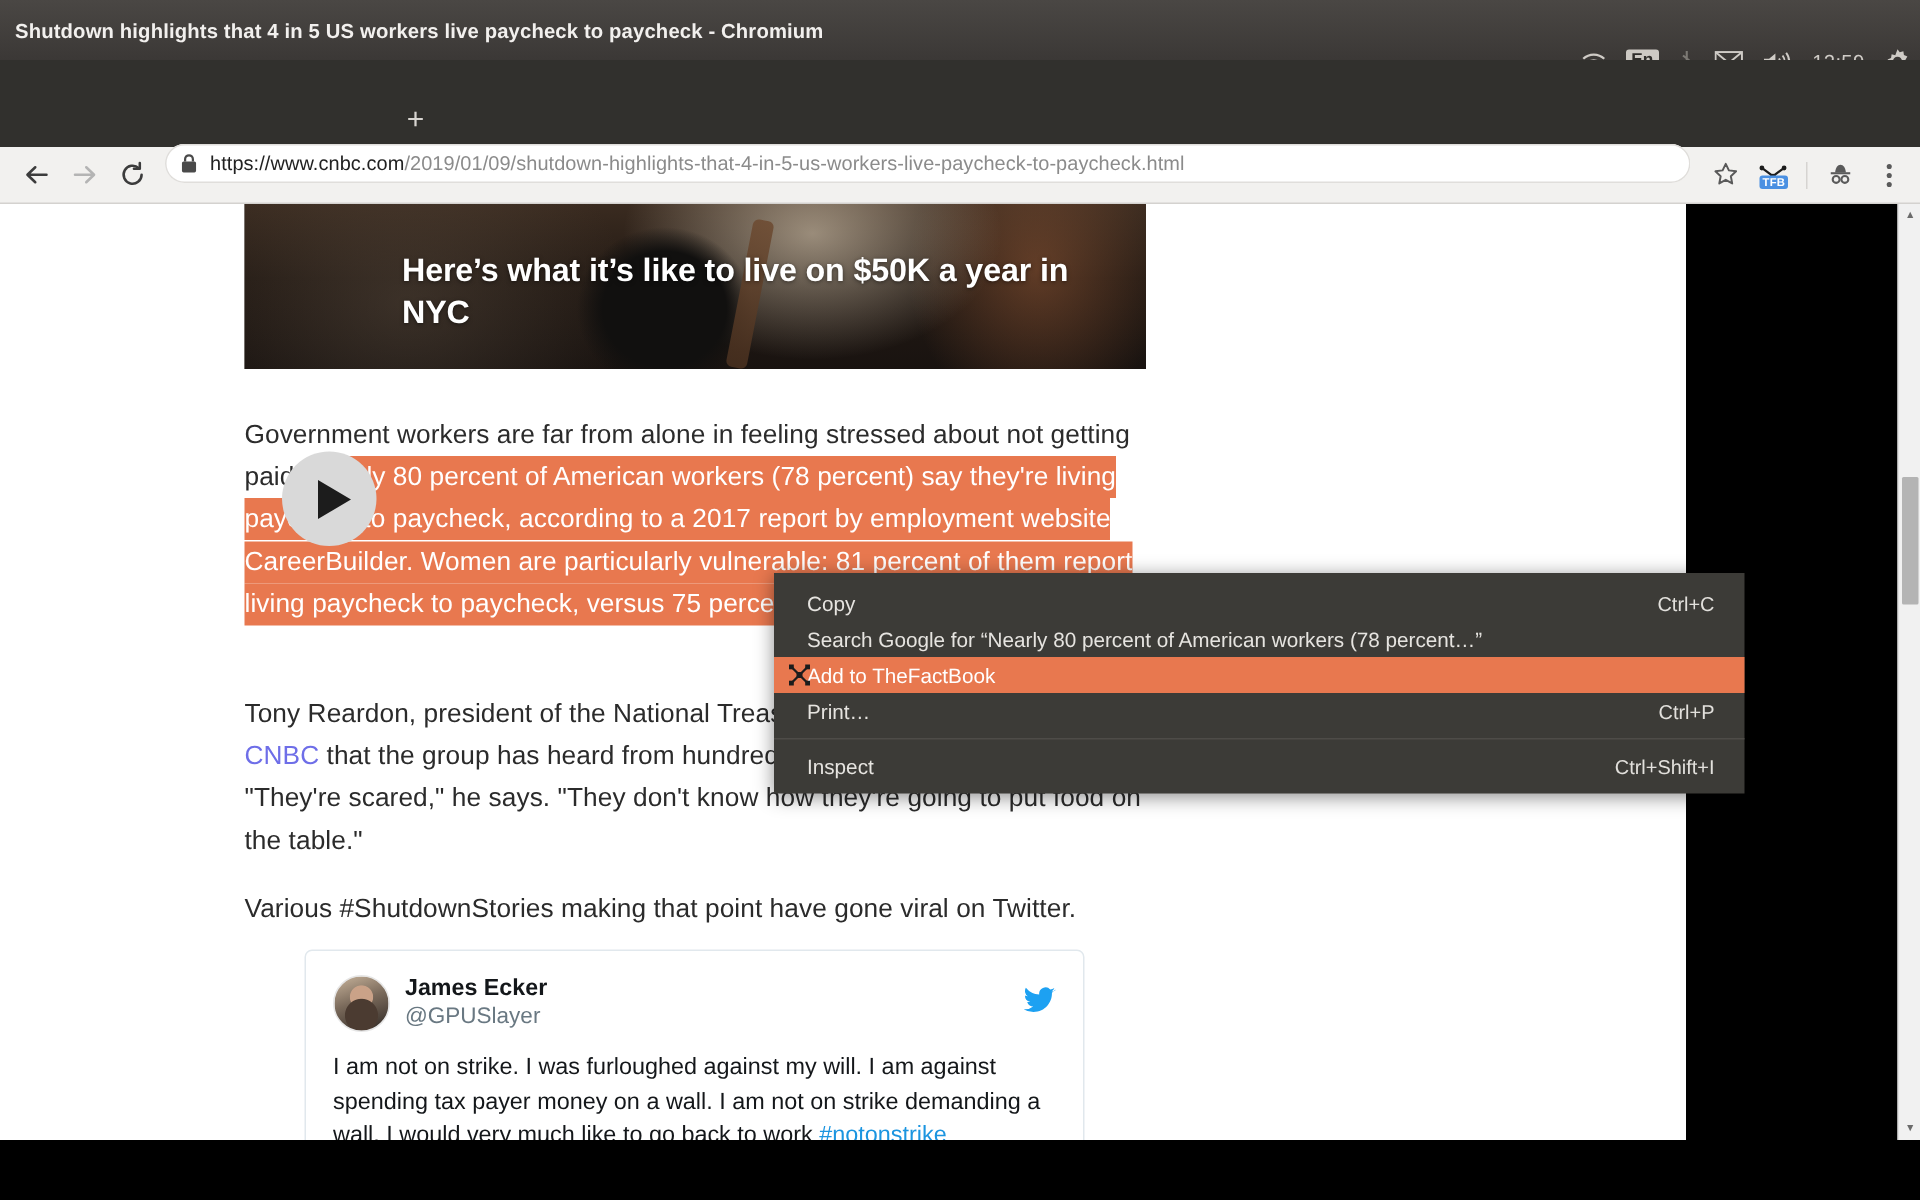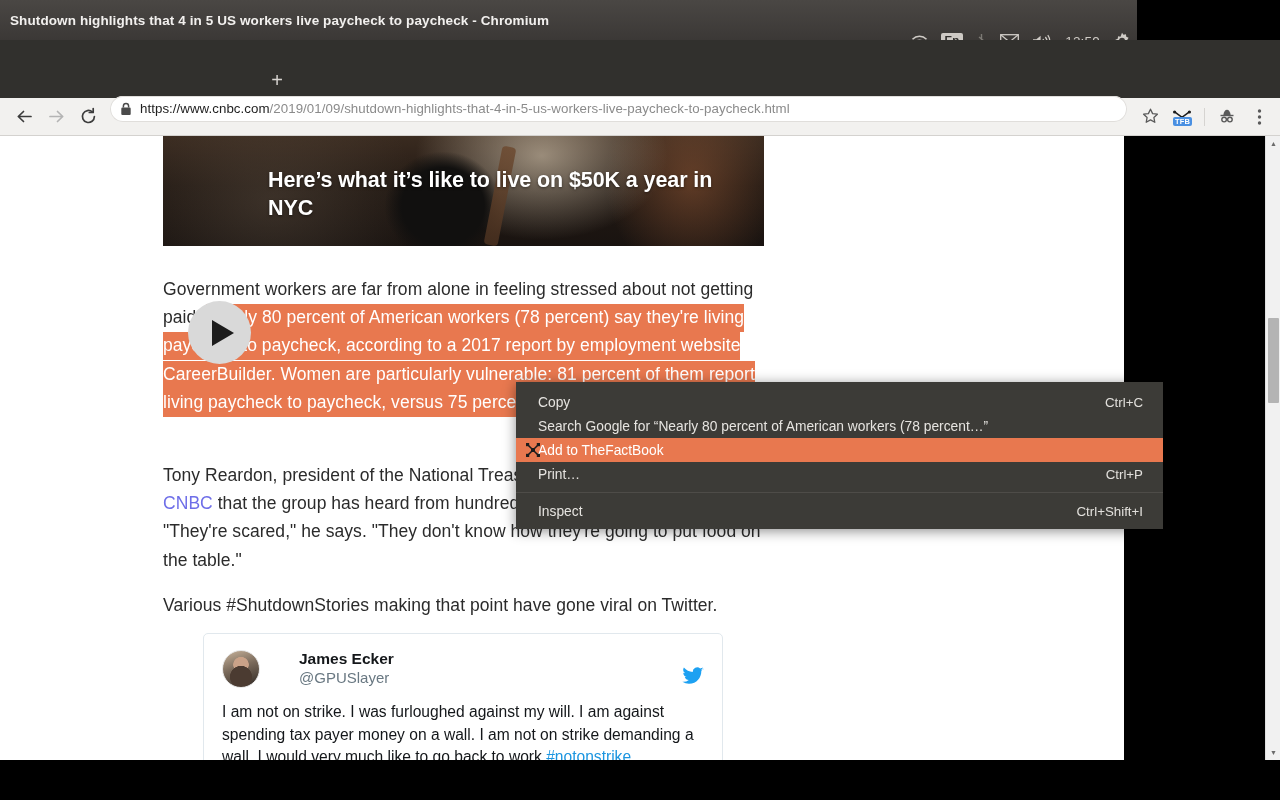--- a/index.html
+++ b/index.html
@@ -6,21 +6,21 @@
   html, body {
     width: 1280px; height: 800px;
     overflow: hidden;
     background: #000;
     font-family: "Liberation Sans", sans-serif;
   }
   #root { position: relative; width: 1280px; height: 800px; background:#000; }
 
   
   .titlebar {
-    position: absolute; left:0; top:0; width:1137px; height:40px;
+    position: absolute; left:0; top:0; width:1280px; height:40px;
     background: linear-gradient(to bottom, #4a4744 0%, #3b3836 100%);
     display:flex; align-items:center;
   }
   .title-text {
     color:#f2f0ee; font-size:13.5px; font-weight:bold;
     margin-left:10px; white-space:nowrap; letter-spacing:0.1px;
   }
   .tray { position:absolute; right:6px; top:0; height:40px; display:flex; align-items:center; gap:13px;margin-top:21px; }
   .tray-item { display:flex; align-items:center; justify-content:center; height:40px; }
   .tray-clock { color:#cfcbc6; font-size:13.5px; letter-spacing:0.2px; }
@@ -137,21 +137,21 @@
   .p2 { position:absolute; left:163px; top:325px; width:600px; }
   .p3 { position:absolute; left:163px; top:455px; width:600px; }
   .hl { background:#e8784f; color:#fff; box-decoration-break: clone; -webkit-box-decoration-break: clone; padding:3px 0 5px 0; }
   a.link { color:#6e6ee8; text-decoration:none; }
 
   .tweet {
     position:absolute; left:203px; top:497px; width:520px; height:160px;
     background:#fff; border:1px solid #e1e8ed; border-radius:5px;
     padding:16px 18px; overflow:hidden;
   }
-  .tweet-head { display:flex; align-items:flex-end;gap:29px; }
+  .tweet-head { display:flex; align-items:center; }
   .avatar {
     width:38px; height:38px; border-radius:50%; flex:0 0 38px; margin-right:10px;
     background:
       radial-gradient(circle at 50% 72%, #4b3b31 0 34%, rgba(75,59,49,0) 36%),
       radial-gradient(circle at 50% 38%, #caa288 0 26%, rgba(202,162,136,0) 28%),
       linear-gradient(160deg, #c9b49c 0%, #7a6a5b 45%, #2e2723 100%);
       border:1px solid #e6e6e6;
   }
   .tw-name { font-size:15.5px; font-weight:bold; color:#14171a; line-height:1.15; }
   .tw-handle { font-size:15px; color:#697882; line-height:1.35; }

